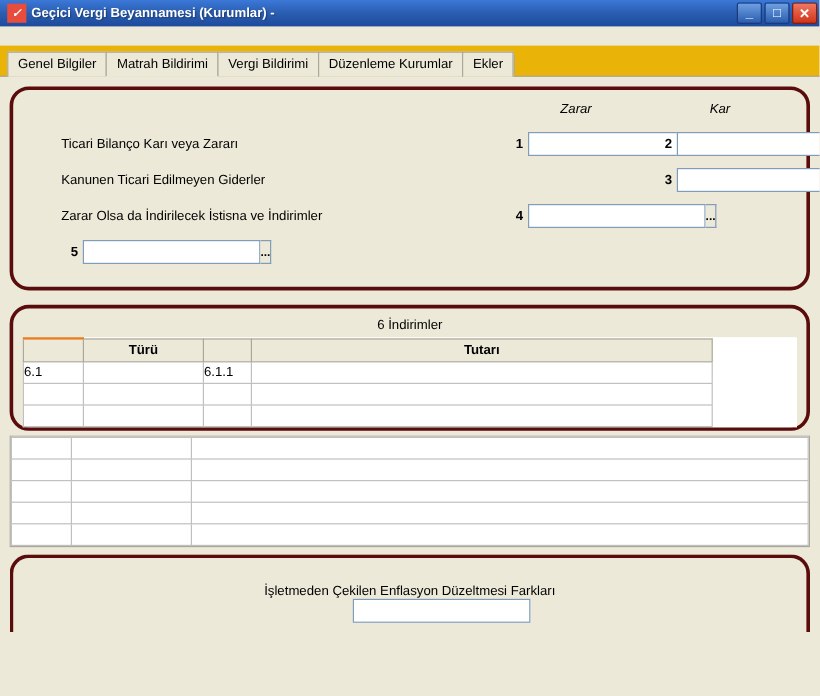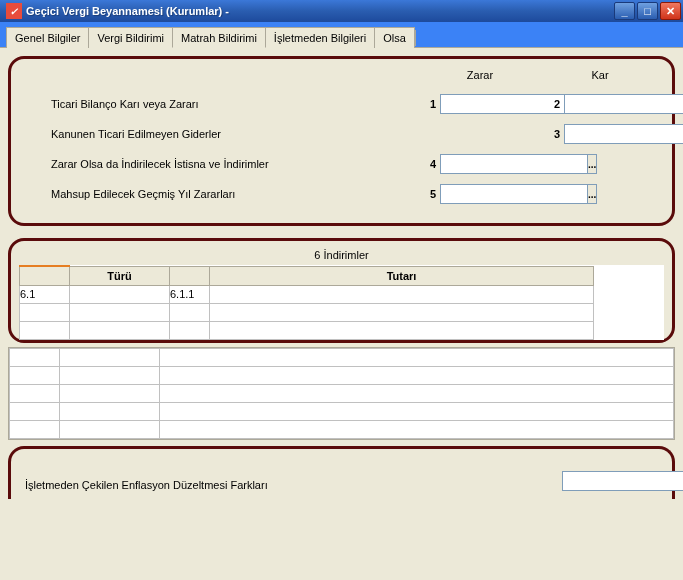--- a/index.html
+++ b/index.html
@@ -52,23 +52,24 @@
     font-weight: bold;
     font-size: 11px;
   }
   .win-btn.close {
     background: linear-gradient(to bottom, #f07860, #d0341a);
     border-color: #8a1a0a;
   }
   .tabs {
     display: flex;
     padding: 4px 6px 0 6px;
-    background: #3b82f6;
+    background: #eab308;
     border-bottom: 1px solid #aca899;
     font-size: 11px;
+    margin-top: 16px;
   }
   .tab {
     padding: 4px 8px 3px 8px;
     border: 1px solid #aca899;
     border-bottom: none;
     background: #ece9d8;
     margin-right: 0;
     margin-left: -1px;
     position: relative;
     top: 1px;
@@ -92,20 +93,21 @@
     border: 3px solid #5a0b0b;
     border-radius: 16px;
     padding: 10px 12px 10px 12px;
     margin-bottom: 12px;
     background: #ece9d8;
     position: relative;
   }
   .panel-top-headers {
     display: flex;
     margin-bottom: 12px;
+    font-style: italic;
   }
   .hdr-spacer { flex: 1; }
   .hdr-col {
     width: 120px;
     text-align: center;
     font-size: 11px;
   }
   .form-row {
     display: flex;
     align-items: center;
@@ -201,43 +203,44 @@
     border: 3px solid #5a0b0b;
     border-top-left-radius: 16px;
     border-top-right-radius: 16px;
     border-bottom: none;
     padding: 22px 14px 8px 14px;
     background: #ece9d8;
     margin-top: 6px;
   }
   .panel3-row {
     display: flex;
-    align-items: flex-end;
+    align-items: center;
+    flex-direction: column;
   }
   .panel3-label { flex: 1; font-size: 11px; }
 </style>
 </head>
 <body>
 
 <div class="titlebar">
   <span class="icon">✓</span>
   <span class="title-text">Geçici Vergi Beyannamesi (Kurumlar) -</span>
   <div class="win-controls">
     <span class="win-btn">_</span>
     <span class="win-btn">□</span>
     <span class="win-btn close">✕</span>
   </div>
 </div>
 
 <div class="tabs">
   <div class="tab">Genel Bilgiler</div>
+  <div class="tab active">Matrah Bildirimi</div>
   <div class="tab">Vergi Bildirimi</div>
-  <div class="tab active">Matrah Bildirimi</div>
-  <div class="tab">İşletmeden Bilgileri</div>
-  <div class="tab">Olsa</div>
+  <div class="tab">Düzenleme Kurumlar</div>
+  <div class="tab">Ekler</div>
   <div class="tab-sep"></div>
 </div>
 
 <div class="content">
 
   <div class="panel">
     <div class="panel-top-headers">
       <div class="hdr-spacer"></div>
       <div class="hdr-col" style="width:120px">Zarar</div>
       <div class="hdr-col" style="width:120px">Kar</div>
@@ -282,21 +285,20 @@
             <span>...</span>
           </span>
       </div>
       <div class="num-label"></div>
       <div class="input-wrap hidden" style="margin-right:0">
           <input class="fld" style="">
         </div>
     </div>
 
     <div class="form-row">
-      <div class="form-label">Mahsup Edilecek Geçmiş Yıl Zararları</div>
       <div class="num-label">5</div>
       <div class="input-wrap">
         <input class="fld" value="" style="">
         <span class="fld-btn">
             <span>...</span>
           </span>
       </div>
       <div class="num-label"></div>
       <div class="input-wrap hidden" style="margin-right:0">
           <input class="fld" style="">

